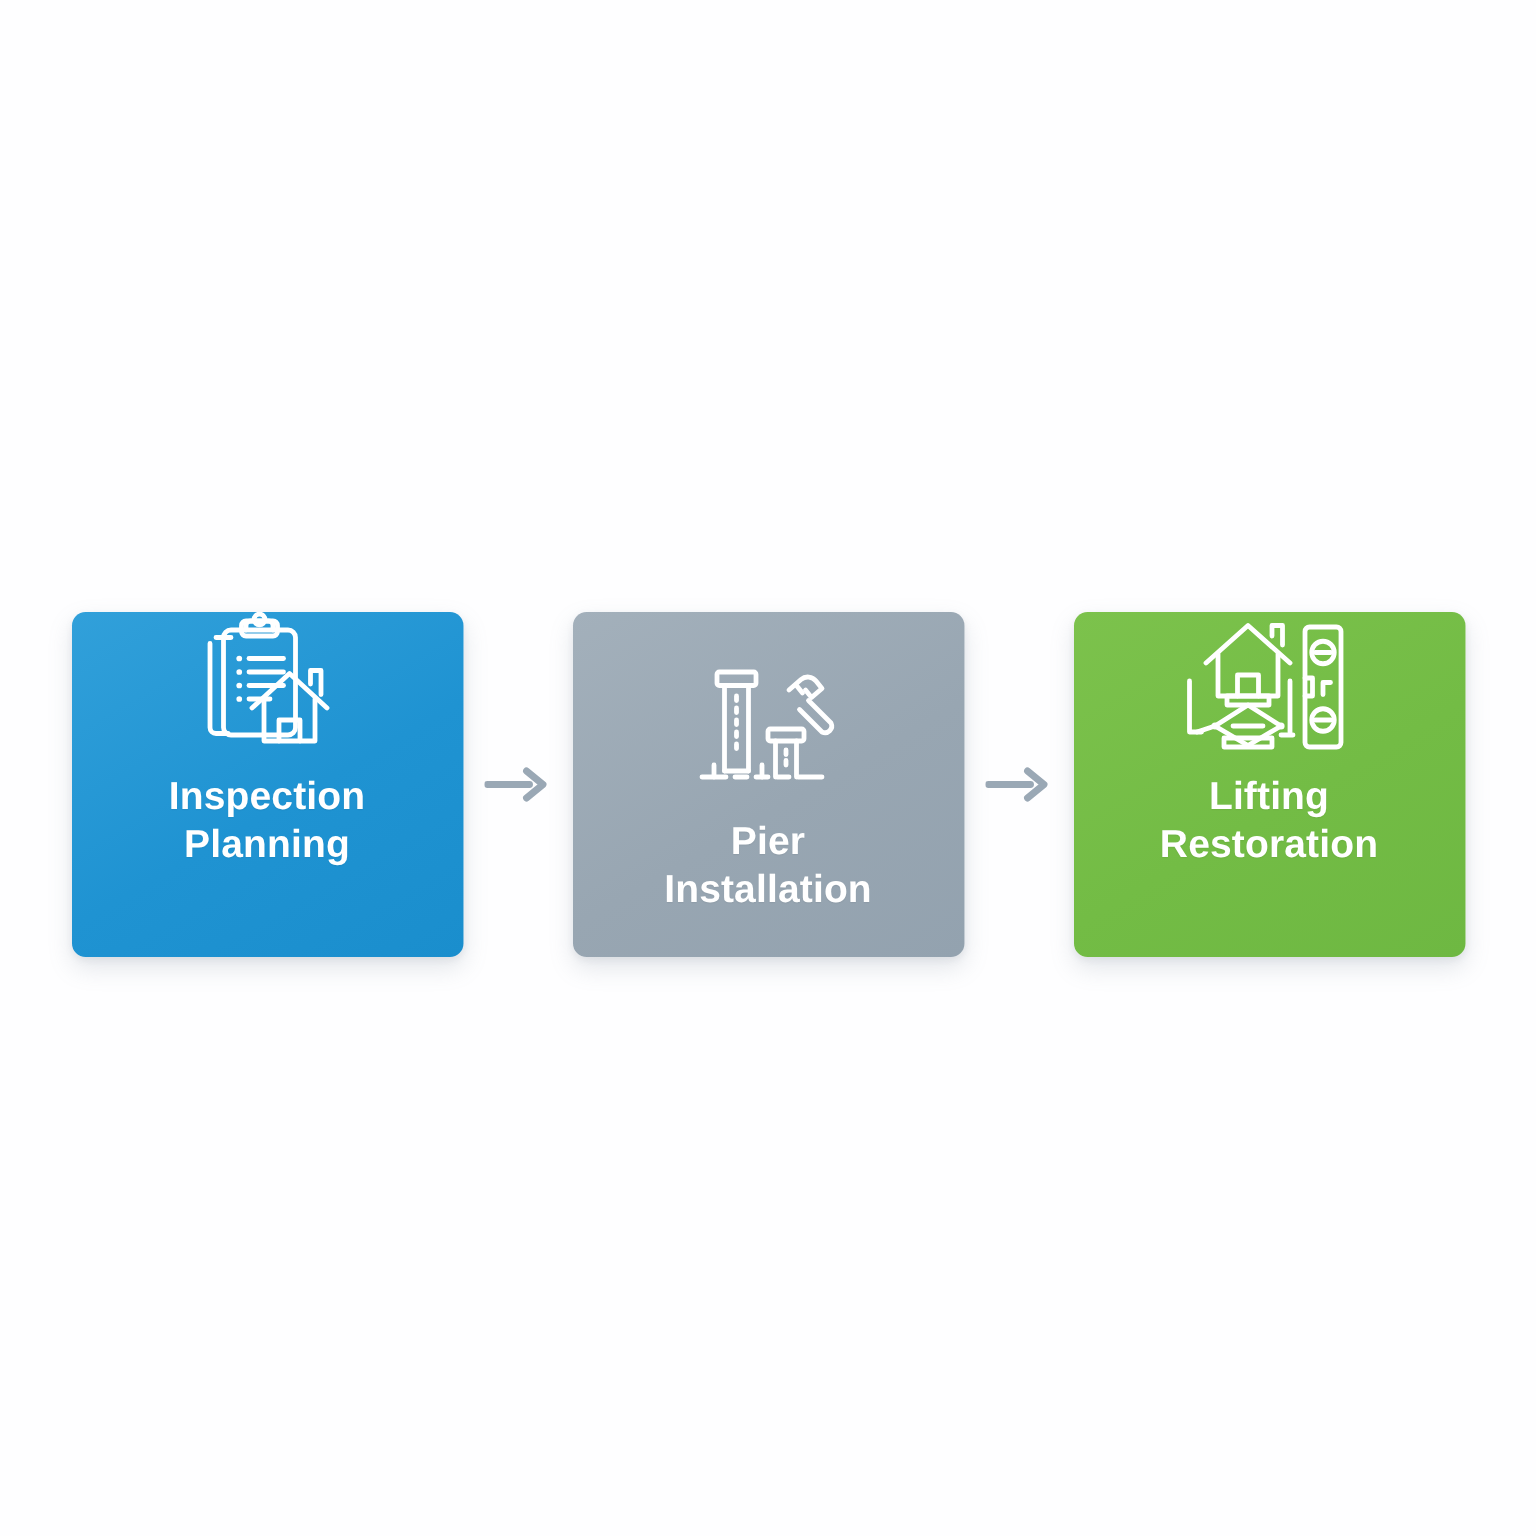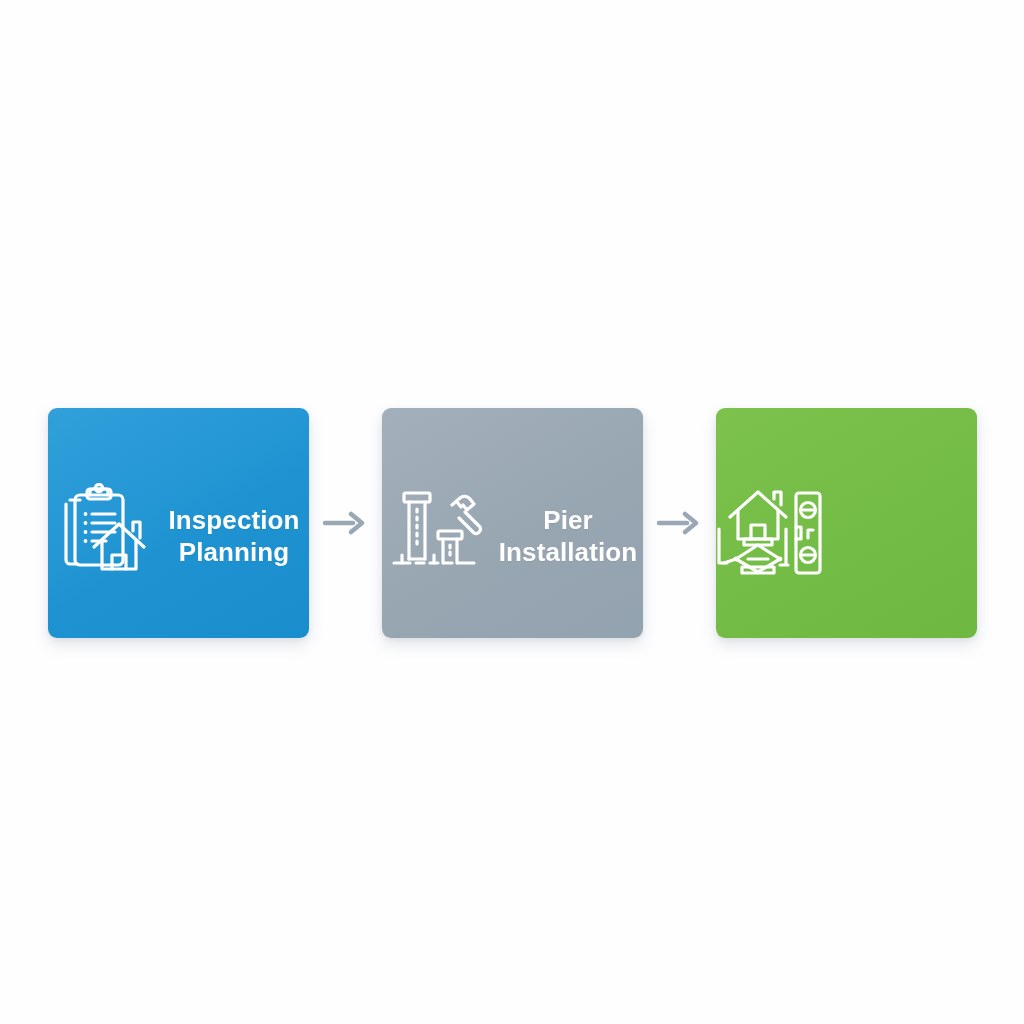--- a/index.html
+++ b/index.html
@@ -34,24 +34,23 @@
     justify-content: center;
   }
 
   .step-card {
     position: relative;
     width: 261px;
     height: 230px;
     border-radius: 9px;
     box-sizing: border-box;
     display: flex;
-    flex-direction: row;
+    flex-direction: column;
     align-items: center;
     justify-content: flex-start;
-    padding-top: 26px;
     box-shadow: 0 7px 16px rgba(120, 135, 150, 0.20),
                 0 2px 5px rgba(120, 135, 150, 0.12);
     overflow: hidden;
   }
 
   .step-card.blue {
     background: linear-gradient(150deg, #31a0da 0%, #1f93d2 55%, #1a8ecd 100%);
   }
   .step-card.gray {
     background: linear-gradient(150deg, #a3b0bb 0%, #98a6b2 55%, #93a2af 100%);
@@ -206,16 +205,20 @@
 
           <rect x="80" y="10" width="24" height="80" rx="3"></rect>
           <circle cx="92" cy="27" r="7.5"></circle>
           <path d="M87 27 h10"></path>
           <circle cx="92" cy="72" r="7.5"></circle>
           <path d="M87 72 h10"></path>
           <path d="M80 44 h5 v12 h-5"></path>
           <path d="M92 47 v8 M92 47 h5"></path>
         </svg>
       </div>
+      <div class="card-label">
+        <span>Lifting</span><br>
+        <span>Restoration</span>
+      </div>
     </div>
 
   </div>
 </div>
 
 </body></html>

